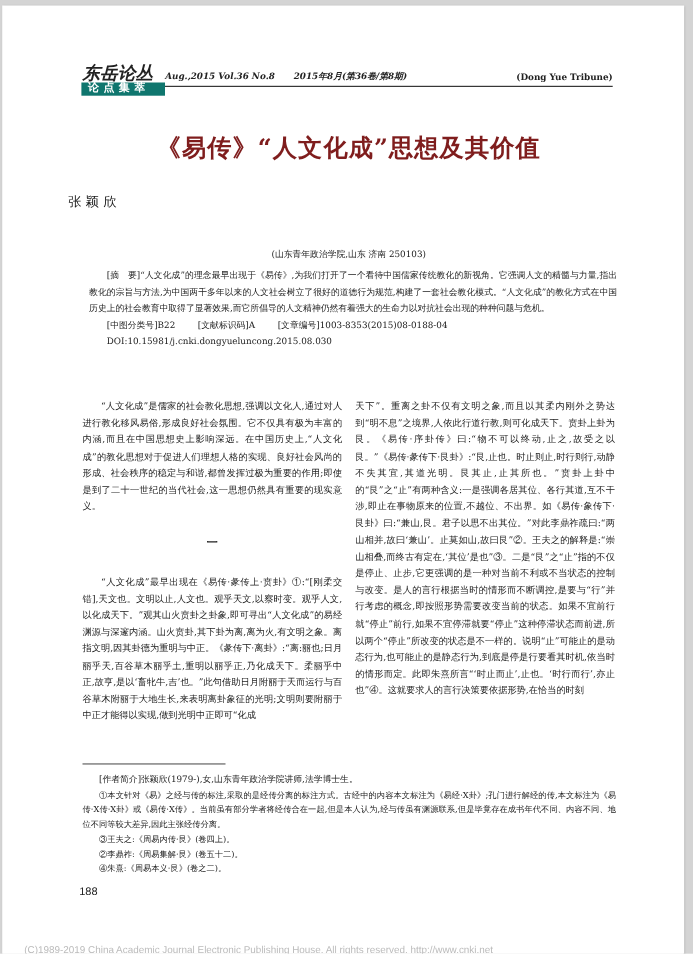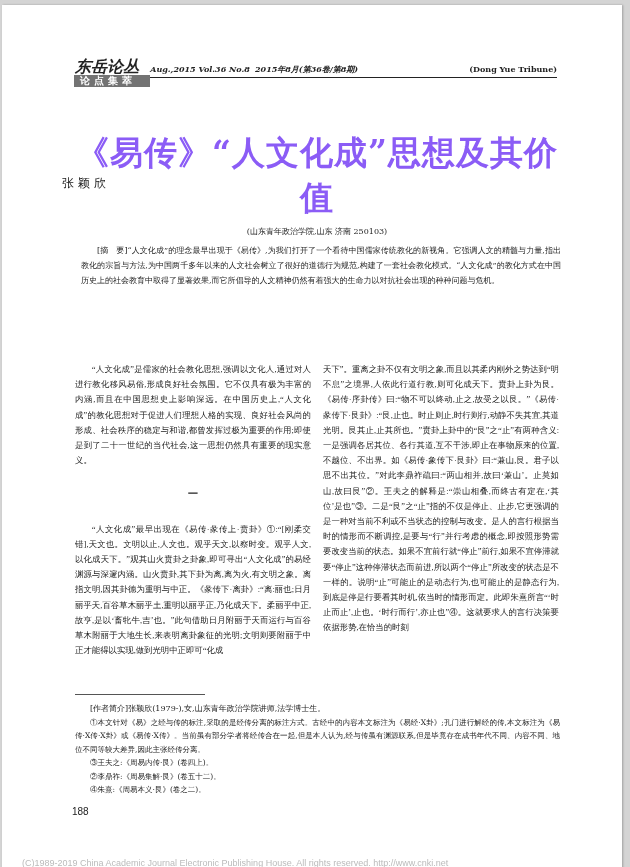--- a/index.html
+++ b/index.html
@@ -16,50 +16,50 @@
     box-shadow: 1px 0 2px rgba(0,0,0,0.25);
   }
   .header-line {
     position: absolute; left: 73px; top: 56px; width: 482px;
     font-size: 10px; line-height: 12px;
     border-bottom: 1px solid #222; padding-bottom: 2px;
     display: flex; justify-content: space-between; align-items: flex-end;
   }
   .journal-cn { font-weight: bold; font-size: 16px; margin-right: 8px; font-style: italic; }
   .issue { font-style: italic; font-weight: bold; font-size: 8px; }
-  .issue-cn { font-style: italic; font-weight: bold; font-size: 8px; margin-left: 2px; }
+  .issue-cn { font-style: italic; font-weight: bold; font-size: 8px; margin-left: 14px; }
   .journal-en { font-weight: bold; font-size: 8px; }
   .section-tag {
     position: absolute; left: 72px; top: 70px; width: 70px; height: 12px;
-    background: #737373; color: #fff; font-size: 10px; line-height: 12px;
+    background: #0f766e; color: #fff; font-size: 10px; line-height: 12px;
     letter-spacing: 4px; padding-left: 6px; font-weight: bold;
   }
   .title {
-    position: absolute; left: 60px; top: 126px; width: 510px; text-align: center;
-    font-size: 33px; font-weight: bold; letter-spacing: 1px; color: #8b5cf6;
+    position: absolute; left: 60px; top: 115px; width: 510px; text-align: center;
+    font-size: 22px; font-weight: bold; letter-spacing: 1px; color: #7f1d1d;
   }
   .author {
     position: absolute; left: 60px; top: 170px; width: 510px; text-align: left;
     font-size: 12px; letter-spacing: 4px;
   }
   .affil {
     position: absolute; left: 60px; top: 221px; width: 510px; text-align: center;
     font-size: 8px;
   }
   .abstract {
     position: absolute; left: 79px; top: 238px; width: 480px;
     font-size: 8px; line-height: 15px; text-align: justify;
   }
   .abstract p { margin: 0; }
   .indent { text-indent: 2em; }
   .meta-line { padding-left: 16px; font-size: 8px; line-height: 15px; }
   .meta-line span { margin-right: 18px; }
   .col {
     position: absolute; top: 357px; width: 236px;
-    font-size: 8.4px; line-height: 15.2px; text-align: justify; font-family: Liberation Serif, serif;
+    font-size: 8.4px; line-height: 15.2px; text-align: justify;
   }
   .col p { margin: 0; }
   .col-left { left: 73px; }
   .col-right { left: 321px; top: 357px; }
   .sec-head { text-align: center; margin: 18px 0 20px 0 !important; font-size: 10px; font-weight: bold; }
   .footnote-rule {
     position: absolute; left: 73px; top: 689px; width: 130px; border-top: 1px solid #555;
   }
   .footnotes {
     position: absolute; left: 73px; top: 697px; width: 485px;
@@ -93,20 +93,26 @@
   <div class="section-tag">论点集萃</div>
 
   <div class="title">《易传》“人文化成”思想及其价值</div>
   <div class="author">张颖欣</div>
   <div class="affil">(山东青年政治学院,山东 济南 250103)</div>
 
   <div class="abstract">
     <p class="indent">
       <span>[摘　要]</span><span>“人文化成”的理念最早出现于《易传》,为我们打开了一个看待中国儒家传统教化的新视角。它强调人文的精髓与力量,指出教化的宗旨与方法,为中国两千多年以来的人文社会树立了很好的道德行为规范,构建了一套社会教化模式。“人文化成”的教化方式在中国历史上的社会教育中取得了显著效果,而它所倡导的人文精神仍然有着强大的生命力以对抗社会出现的种种问题与危机。</span>
     </p>
+    <div class="meta-line">
+      <span>[中图分类号]B22</span>
+      <span>[文献标识码]A</span>
+      <span>[文章编号]1003-8353(2015)08-0188-04</span>
+    </div>
+    <div class="meta-line">DOI:10.15981/j.cnki.dongyueluncong.2015.08.030</div>
   </div>
 
   <div class="col col-left">
     <p class="indent">“人文化成”是儒家的社会教化思想,强调以文化人,通过对人进行教化移风易俗,形成良好社会氛围。它不仅具有极为丰富的内涵,而且在中国思想史上影响深远。在中国历史上,“人文化成”的教化思想对于促进人们理想人格的实现、良好社会风尚的形成、社会秩序的稳定与和谐,都曾发挥过极为重要的作用;即使是到了二十一世纪的当代社会,这一思想仍然具有重要的现实意义。</p>
     <p class="sec-head">一</p>
     <p class="indent">“人文化成”最早出现在《易传·彖传上·贲卦》①:“[刚柔交错],天文也。文明以止,人文也。观乎天文,以察时变。观乎人文,以化成天下。”观其山火贲卦之卦象,即可寻出“人文化成”的易经渊源与深邃内涵。山火贲卦,其下卦为离,离为火,有文明之象。离指文明,因其卦德为重明与中正。《彖传下·离卦》:“离:丽也;日月丽乎天,百谷草木丽乎土,重明以丽乎正,乃化成天下。柔丽乎中正,故亨,是以‘畜牝牛,吉’也。”此句借助日月附丽于天而运行与百谷草木附丽于大地生长,来表明离卦象征的光明;文明则要附丽于中正才能得以实现,做到光明中正即可“化成</p>
   </div>
 
   <div class="col col-right">
     <p>天下”。重离之卦不仅有文明之象,而且以其柔内刚外之势达到“明不息”之境界,人依此行道行教,则可化成天下。贲卦上卦为艮。《易传·序卦传》曰:“物不可以终动,止之,故受之以艮。”《易传·彖传下·艮卦》:“艮,止也。时止则止,时行则行,动静不失其宜,其道光明。艮其止,止其所也。”贲卦上卦中的“艮”之“止”有两种含义:一是强调各居其位、各行其道,互不干涉,即止在事物原来的位置,不越位、不出界。如《易传·象传下·艮卦》曰:“兼山,艮。君子以思不出其位。”对此李鼎祚疏曰:“两山相并,故曰‘兼山’。止莫如山,故曰艮”②。王夫之的解释是:“崇山相叠,而终古有定在,‘其位’是也”③。二是“艮”之“止”指的不仅是停止、止步,它更强调的是一种对当前不利或不当状态的控制与改变。是人的言行根据当时的情形而不断调控,是要与“行”并行考虑的概念,即按照形势需要改变当前的状态。如果不宜前行就“停止”前行,如果不宜停滞就要“停止”这种停滞状态而前进,所以两个“停止”所改变的状态是不一样的。说明“止”可能止的是动态行为,也可能止的是静态行为,到底是停是行要看其时机,依当时的情形而定。此即朱熹所言“‘时止而止’,止也。‘时行而行’,亦止也”④。这就要求人的言行决策要依据形势,在恰当的时刻</p>

